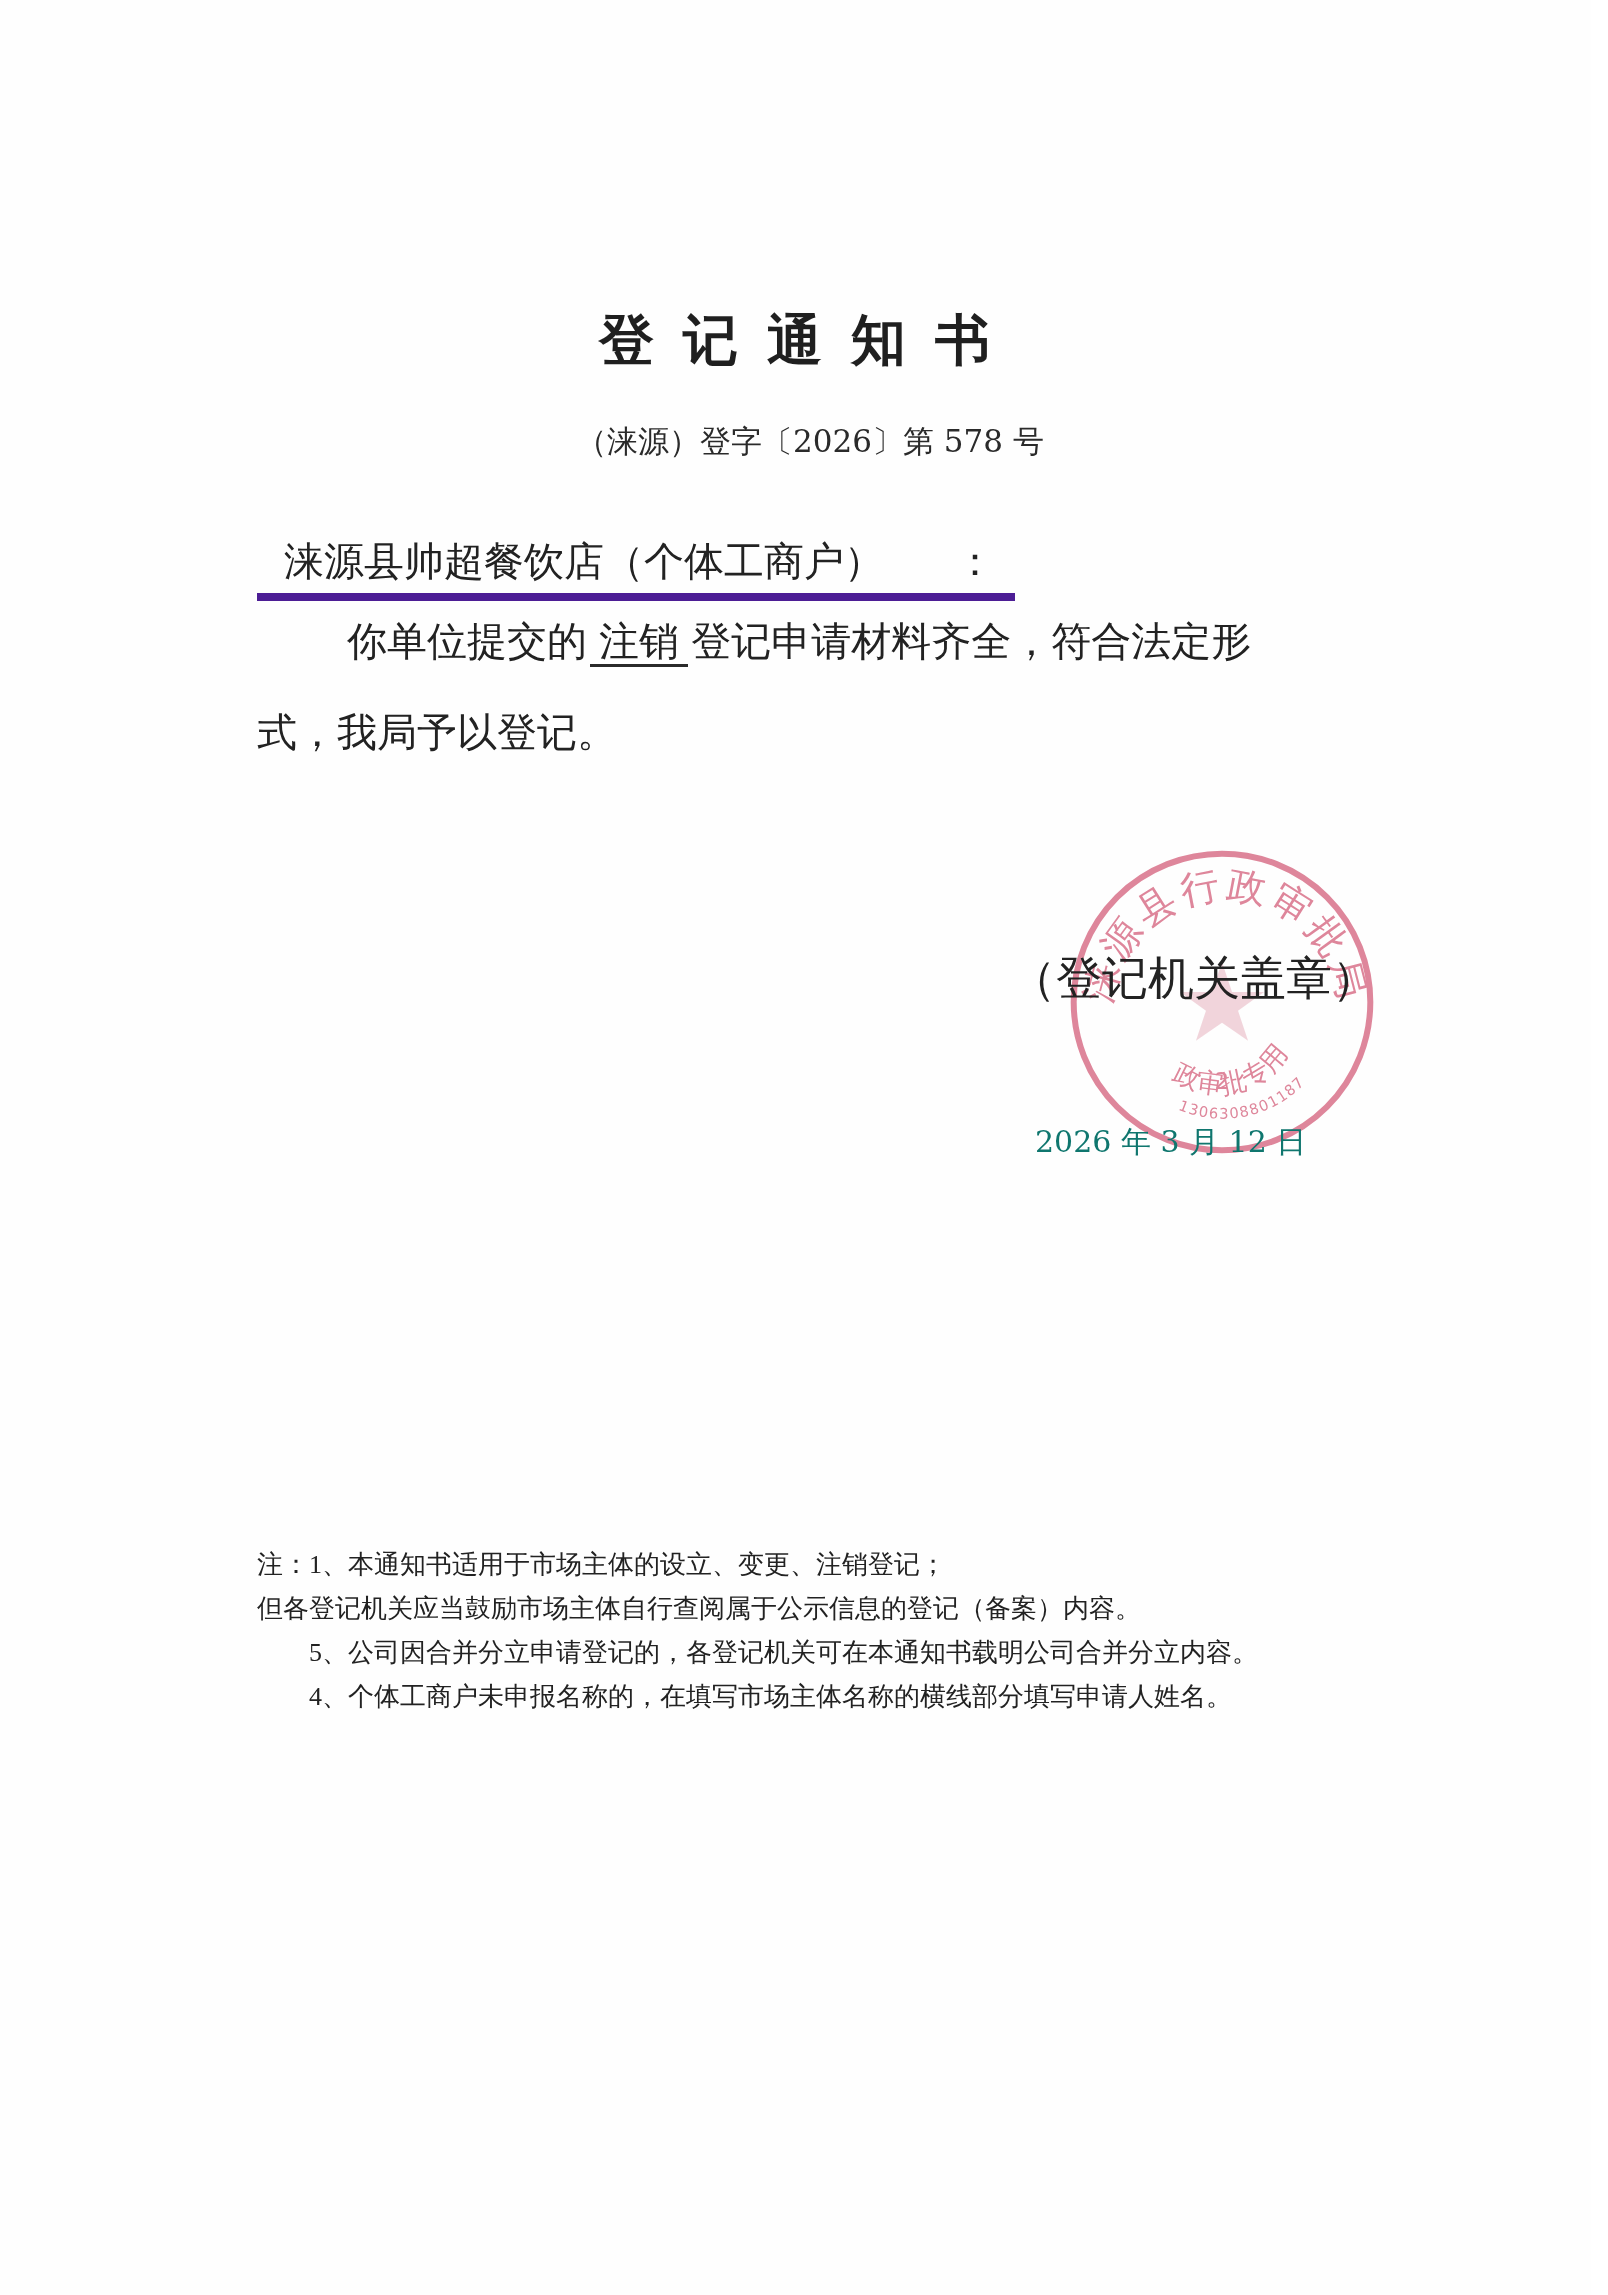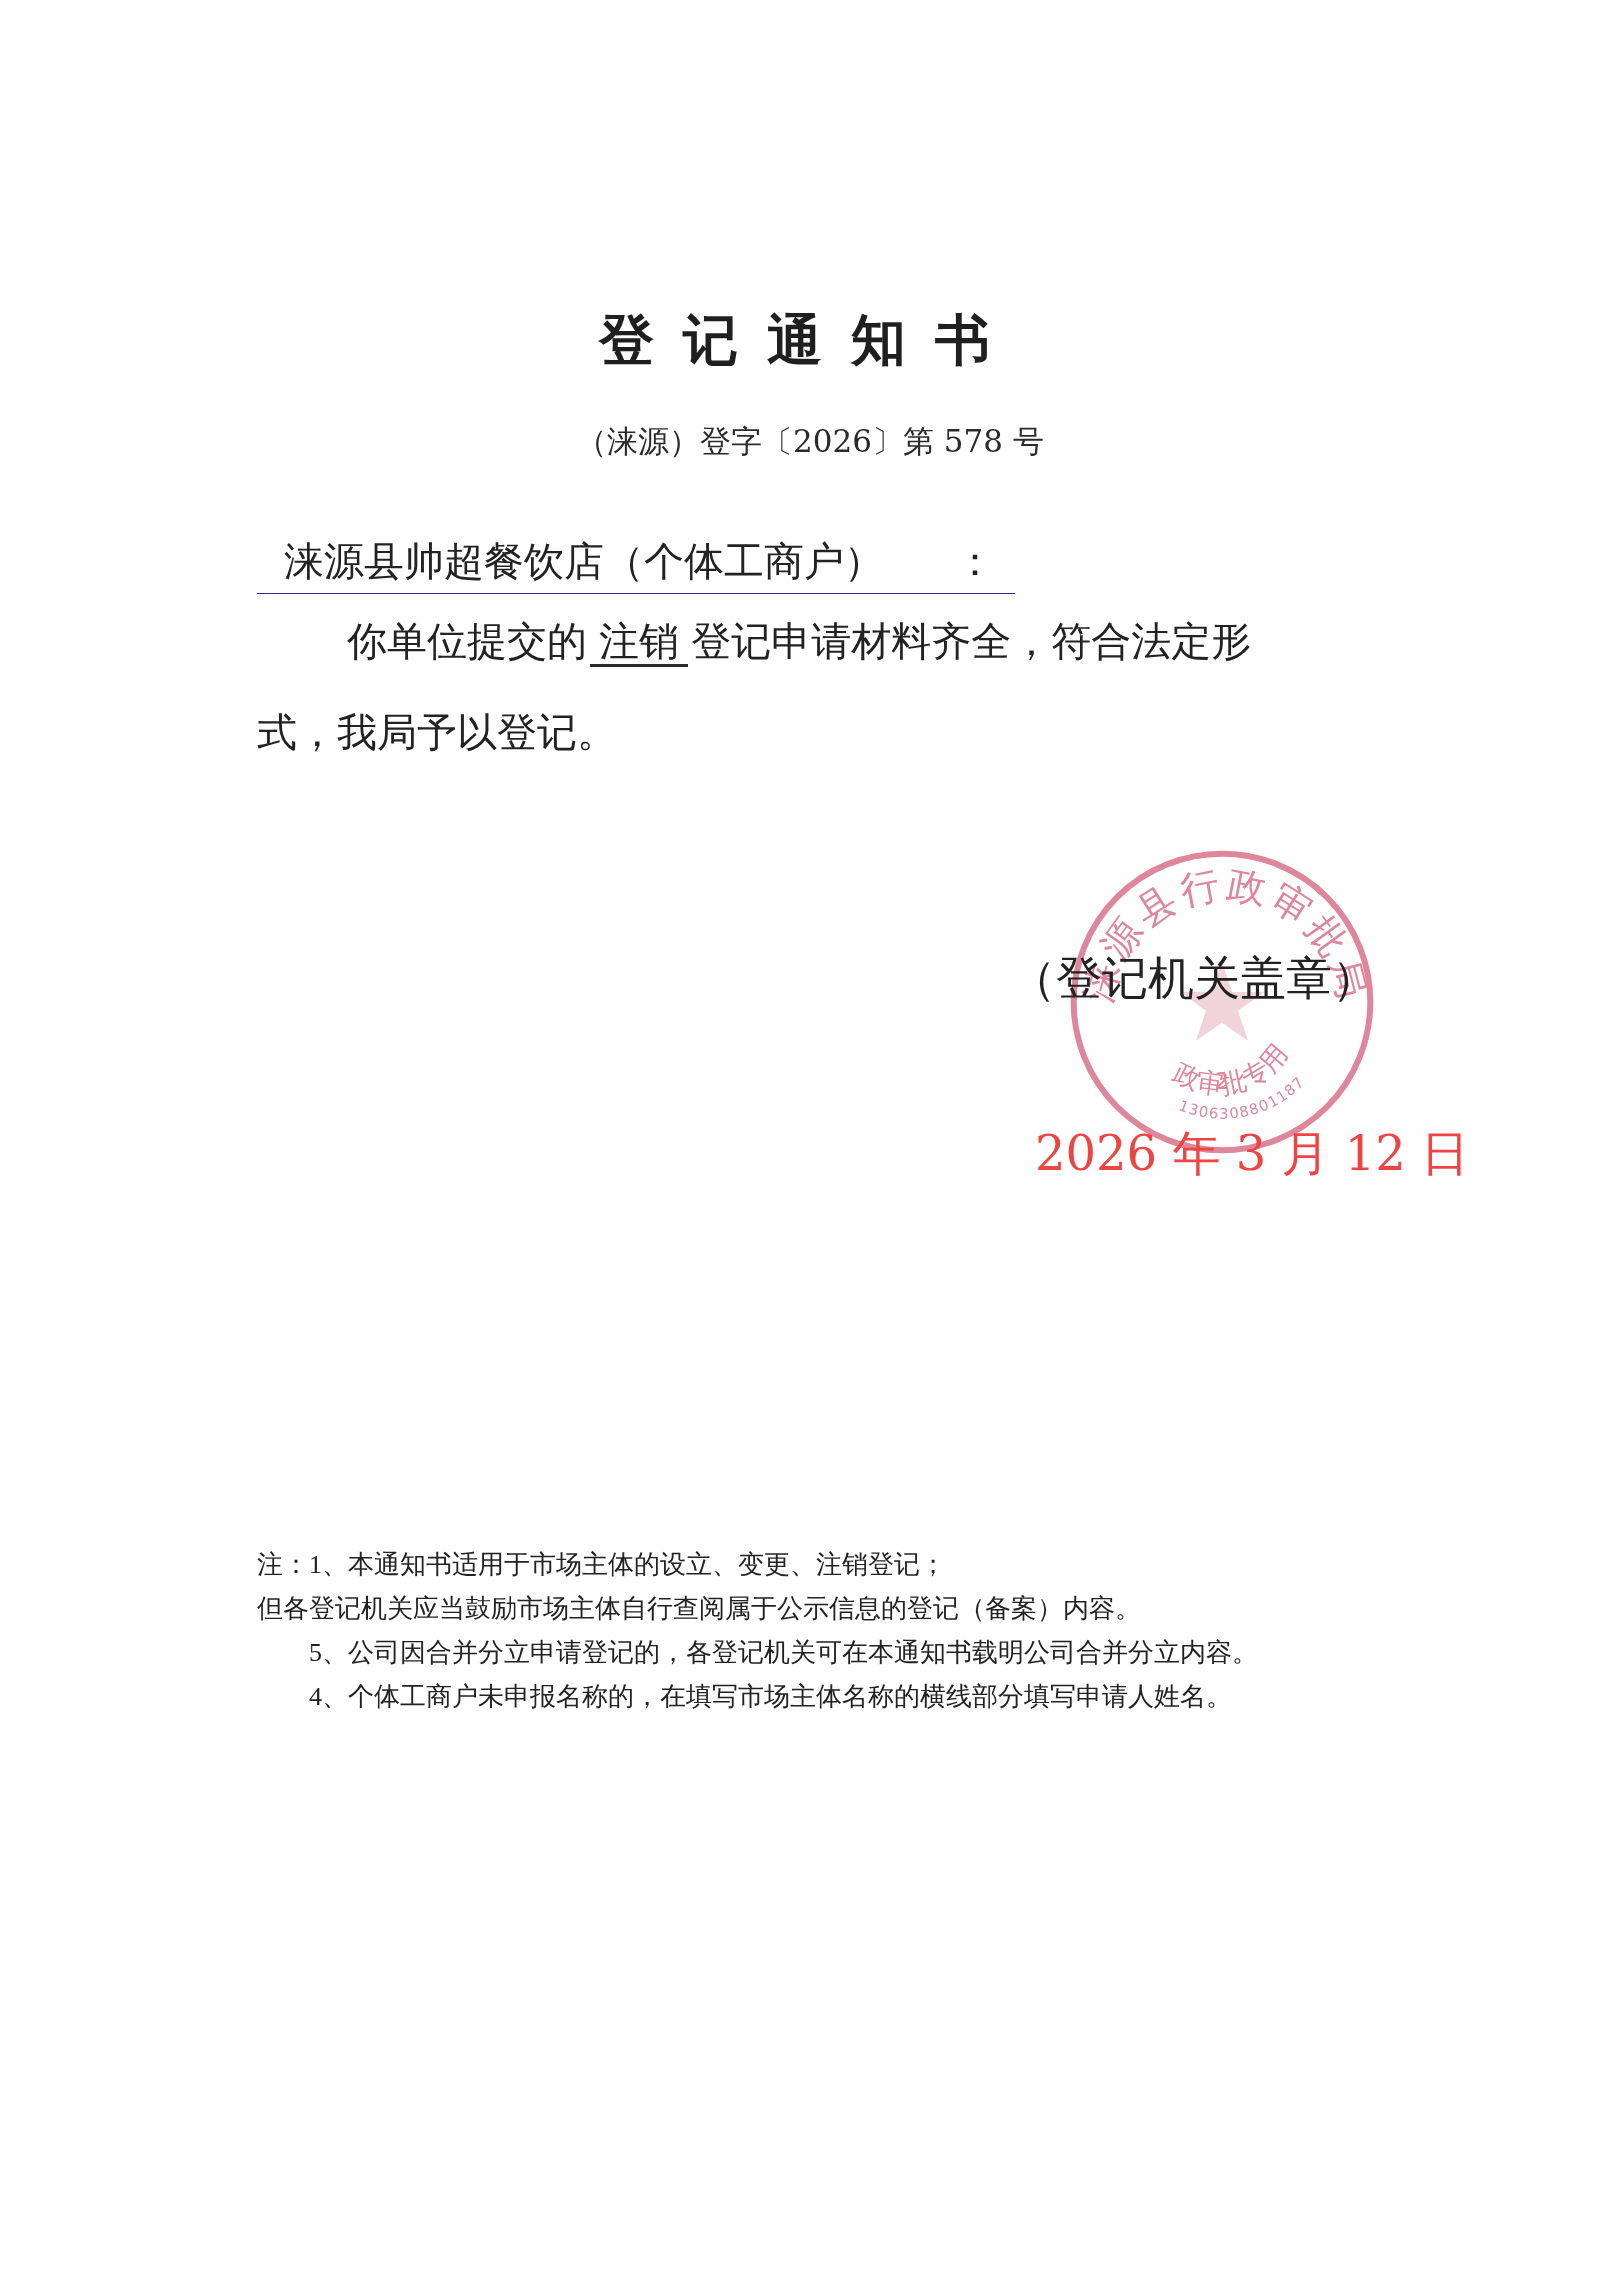--- a/index.html
+++ b/index.html
@@ -44,21 +44,21 @@
       font-size: 31px;
       color: #2a2a2a;
       padding-left: 29px;
       box-sizing: border-box;
     }
     .addressee {
       position: absolute;
       top: 534px;
       left: 257px;
       width: 758px;
-      border-bottom: 1px solid #4c1d95;
+      border-bottom: 8px solid #4c1d95;
       font-family: "DejaVu Sans", "Liberation Sans", sans-serif;
       font-size: 40px;
       padding-left: 27px;
       padding-bottom: 4px;
       box-sizing: border-box;
       white-space: nowrap;
     }
     .addressee .colon {
       position: absolute;
       right: 20px;
@@ -87,22 +87,22 @@
       font-family: "DejaVu Sans", "Liberation Sans", sans-serif;
       font-size: 46px;
       color: #222;
       white-space: nowrap;
       z-index: 2;
     }
     .date {
       position: absolute;
       top: 1122px;
       left: 1035px;
-      font-size: 48px;
-      color: #ef4444;
+      font-size: 30px;
+      color: #0f766e;
       white-space: nowrap;
       z-index: 2;
     }
     .stamp {
       position: absolute;
       left: 1065px;
       top: 845px;
       width: 314px;
       height: 314px;
       z-index: 1;

